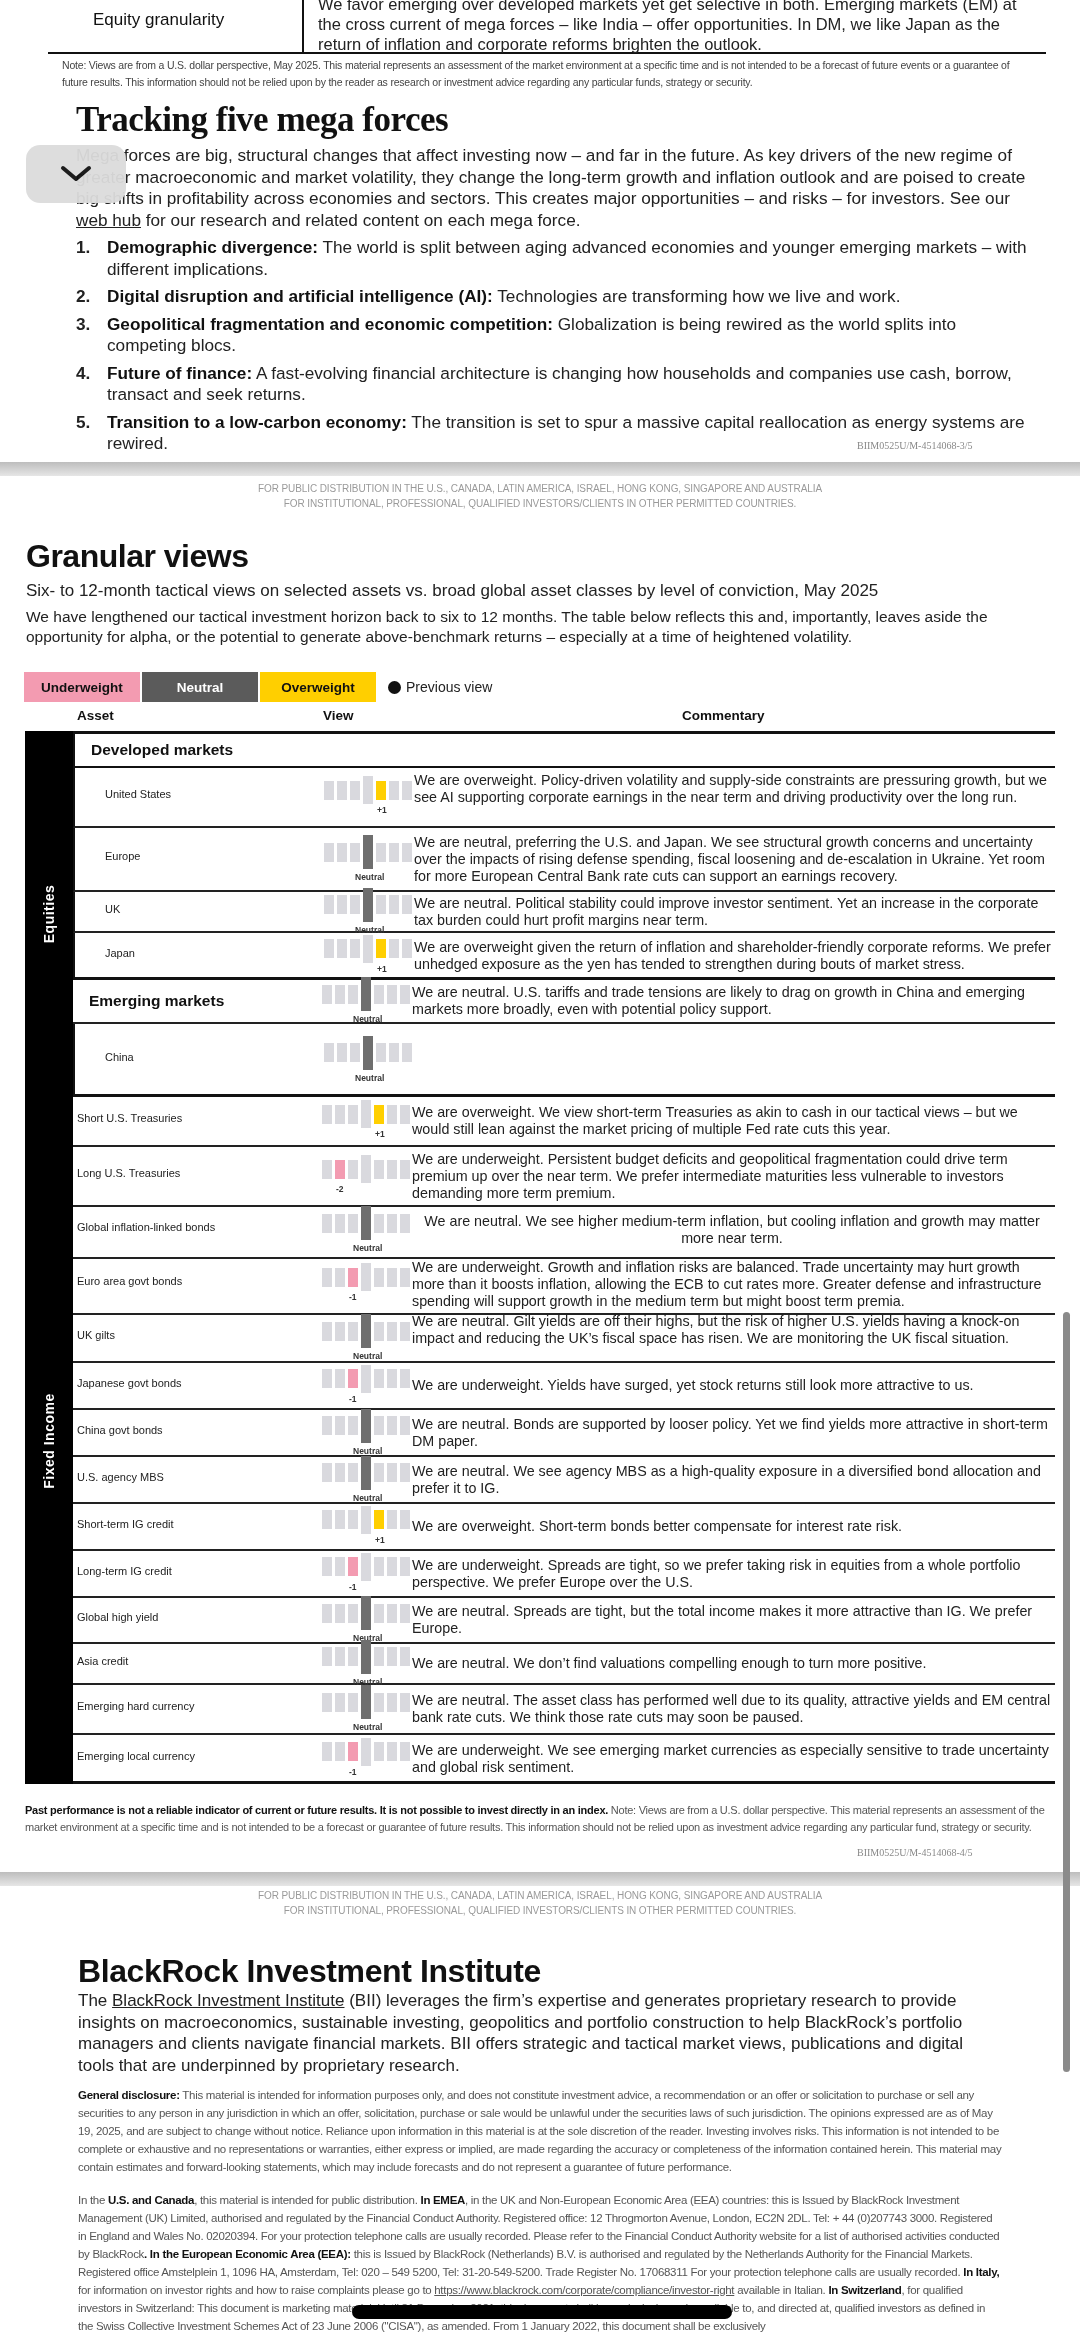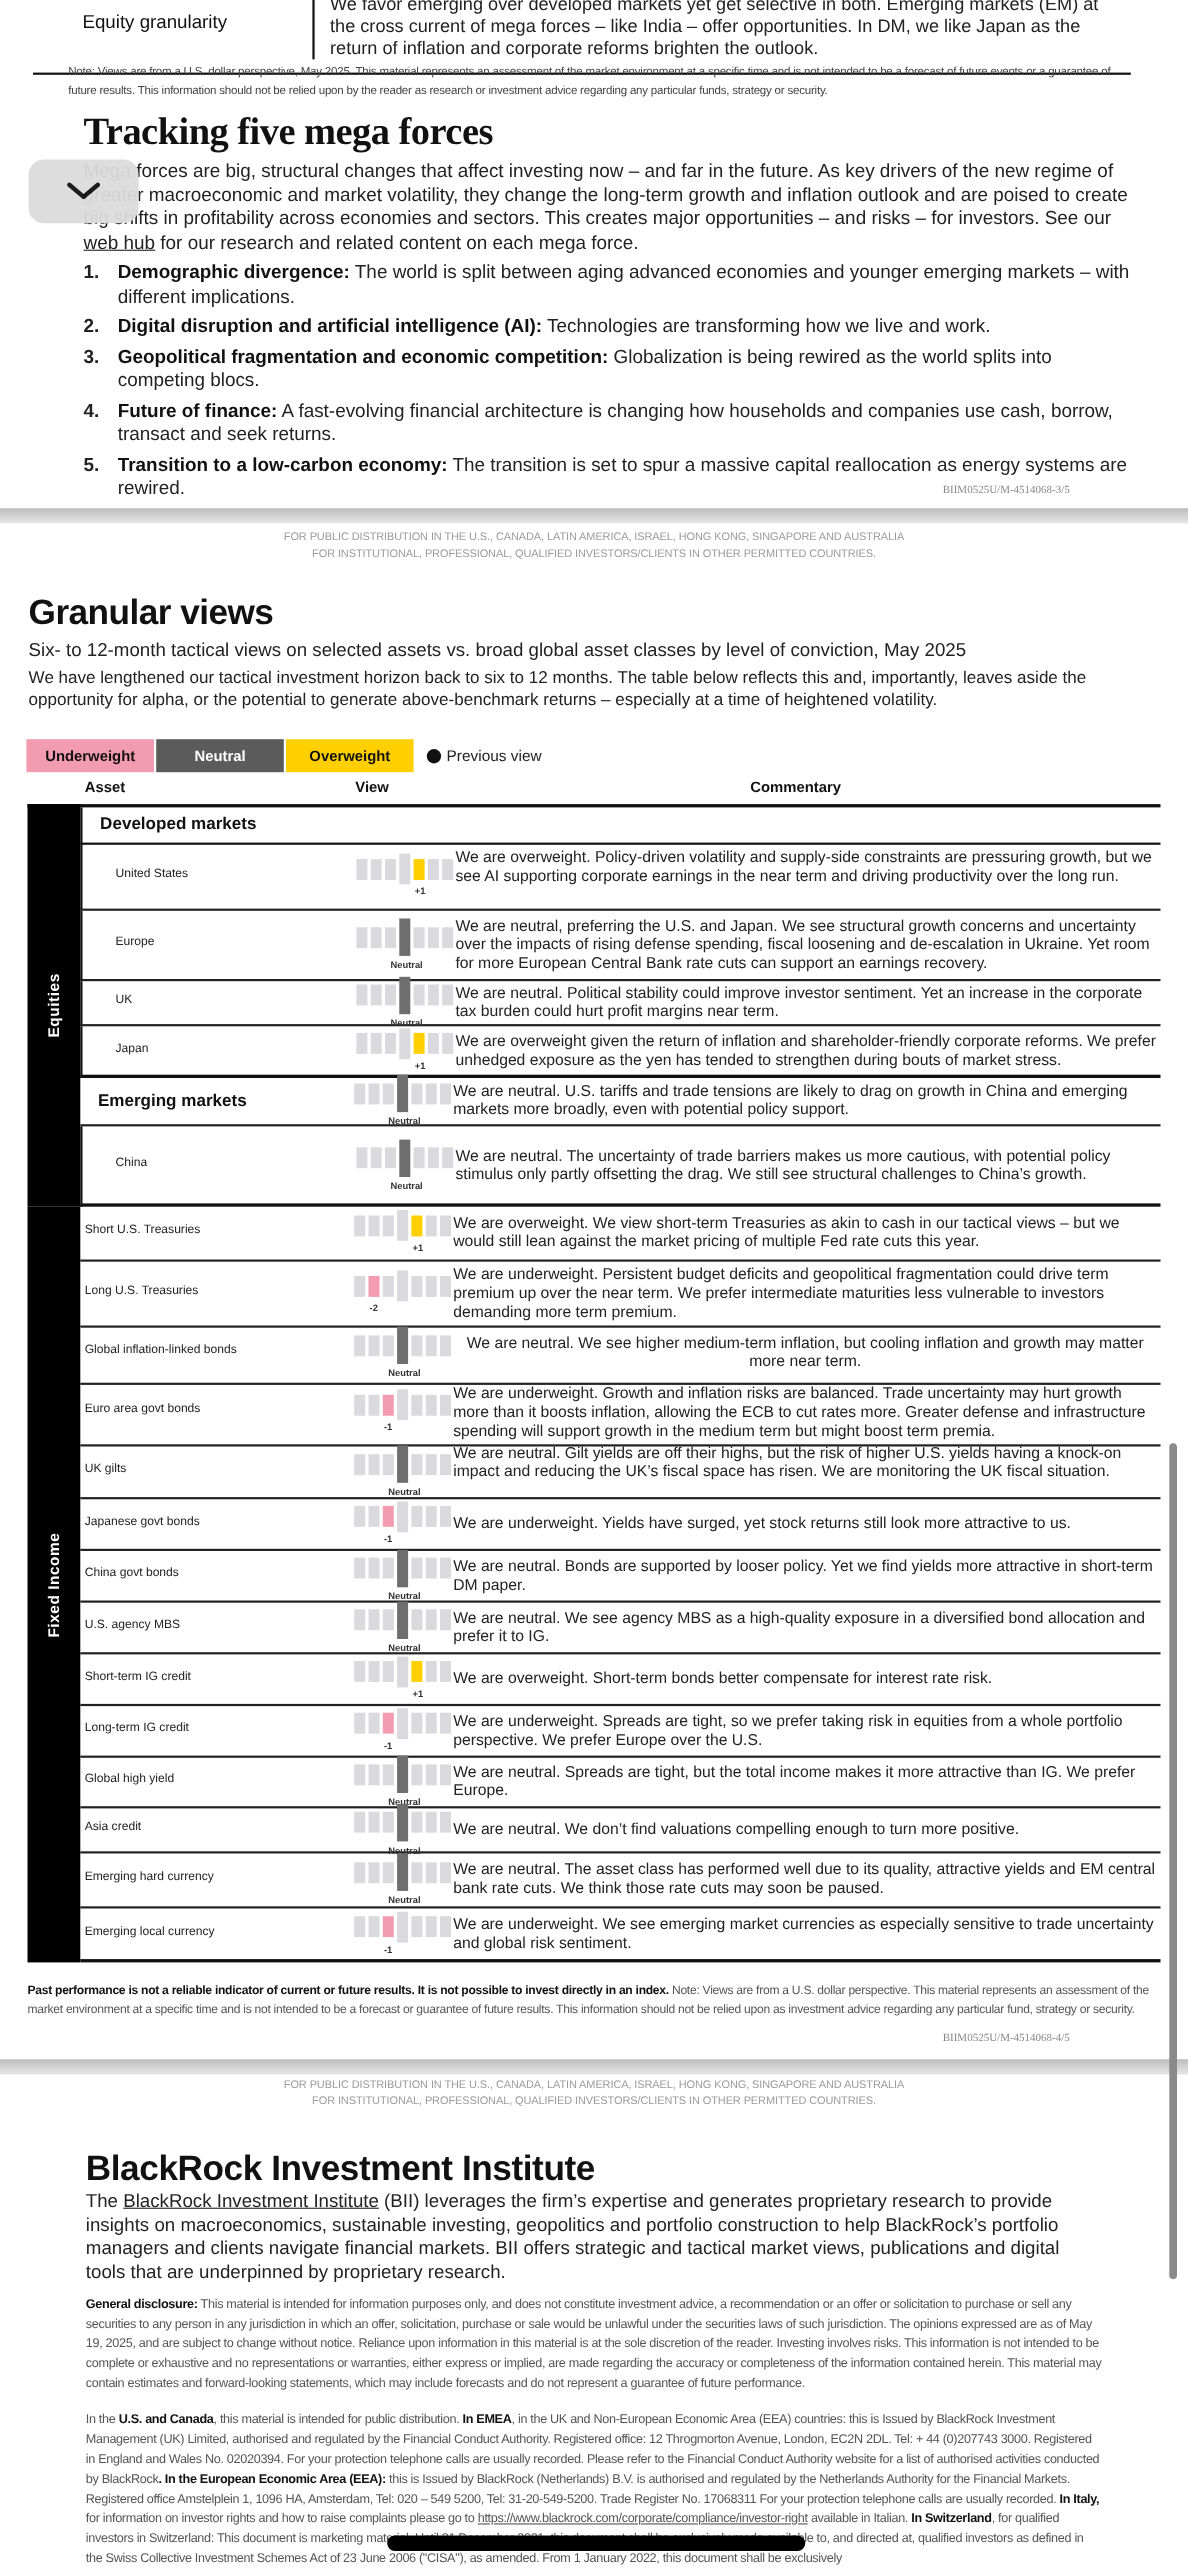--- a/index.html
+++ b/index.html
@@ -5,21 +5,21 @@
   * { box-sizing: border-box; margin: 0; padding: 0; }
   html, body { width: 1080px; height: 2337px; overflow: hidden; background: #ffffff; }
   body { font-family: "Liberation Sans", sans-serif; color: #111; position: relative; }
 
   .page { position: absolute; left: 0; width: 1080px; background: #fff; }
   .gap { position: absolute; left: 0; width: 1080px; background: #e6e6e6; }
   .shadow-band { position: absolute; left: 0; width: 1080px; height: 14px;
     background: linear-gradient(#bdbdbd, #e6e6e6); }
 
   
-  .top-table { position: absolute; left: 30px; top: 0; width: 998px; height: 68px; border-bottom: 2px solid #111; }
+  .top-table { position: absolute; left: 48px; top: 0; width: 998px; height: 54px; border-bottom: 2px solid #111; }
   .top-table .label { position: absolute; left: 45px; top: 10px; font-size: 17px; }
   .top-table .vline { position: absolute; left: 254px; top: 0; width: 2px; height: 54px; background: #111; }
   .top-table .text { position: absolute; left: 270px; top: -6px; width: 720px; font-size: 16.5px; line-height: 20px; color: #222; }
   .note1 { position: absolute; left: 62px; top: 57px; width: 960px; font-size: 10.5px; line-height: 17px; color: #444; letter-spacing: -0.2px; }
 
   h1.mega { position: absolute; left: 76px; top: 100px; font-size: 35px; font-weight: 700; letter-spacing: -0.5px; font-family: Liberation Serif, serif; }
   .mega-intro { position: absolute; left: 76px; top: 145px; width: 960px; font-size: 17.2px; line-height: 21.5px; color: #222; }
   .mega-intro u { text-decoration: underline; }
   .mega-list { position: absolute; left: 76px; top: 237px; width: 960px; list-style: none; }
   .mega-list li { position: relative; padding-left: 31px; font-size: 17.2px; line-height: 21.5px; margin-bottom: 6px; color: #222; }
@@ -240,21 +240,20 @@
             <div class="bar"></div>
             <div class="bar"></div>
             <div class="bar"></div>
             <div class="bar mid neutral" style="height: 34px;"></div>
             <div class="bar"></div>
             <div class="bar"></div>
             <div class="bar"></div>
           </div>
           <div class="vlabel" style="left: 31px; top: 34px;">Neutral</div>
         </div>
-        <div class="comment" style="top: 18.5px;">We are neutral. The uncertainty of trade barriers makes us more cautious, with potential policy stimulus only partly offsetting the drag. We still see structural challenges to China’s growth.</div>
       </div>
       <div class="row flush" style="top: 366px; height: 50px;">
         <div class="asset" style="top: 15px;">Short U.S. Treasuries</div>
         <div class="view" style="top: 3px;">
           <div class="bars">
             <div class="bar"></div>
             <div class="bar"></div>
             <div class="bar"></div>
             <div class="bar mid"></div>
             <div class="bar over"></div>

